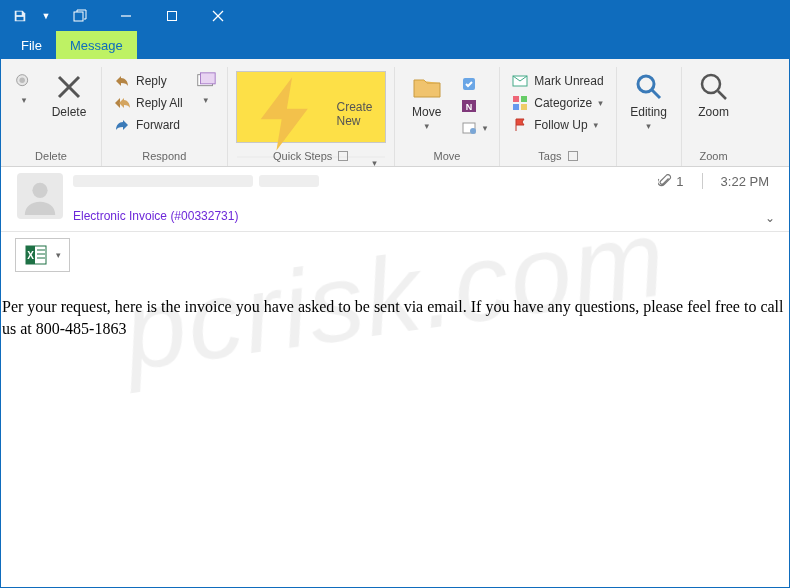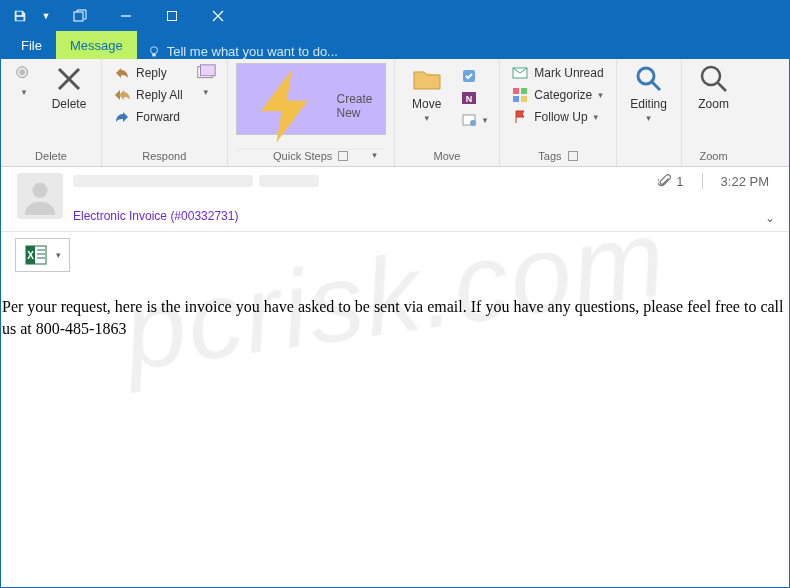--- a/index.html
+++ b/index.html
@@ -12,31 +12,31 @@
   .titlebar .win-controls { display: flex; }
   .titlebar .win-btn { width: 46px; height: 30px; display: flex; align-items: center; justify-content: center; cursor: pointer; }
   
   .tabs { background: #0f6cbd; height: 28px; display: flex; align-items: flex-end; padding-left: 6px; color: #fff; font-size: 13px; }
   .tab { height: 28px; padding: 0 14px; display: flex; align-items: center; cursor: pointer; }
   .tab.active { background: #bef264; color: #0f6cbd; }
   .tell-me { display: flex; align-items: center; gap: 6px; padding: 0 10px; color: #cfe6fb; font-size: 13px; }
   .bulb-icon { width: 14px; height: 14px; }
   
   .ribbon { background: #f3f3f3; height: 108px; display: flex; border-bottom: 1px solid #d4d4d4; }
-  .group { border-right: 1px solid #e1e1e1; padding: 4px 8px 2px 8px; display: flex; flex-direction: column; justify-content: space-between; }
+  .group { border-right: 1px solid #e1e1e1; padding: 4px 8px 2px 8px; display: flex; flex-direction: column; justify-content: space-between; margin-top: 8px; }
   .group-body { display: flex; gap: 6px; align-items: flex-start; }
   .group-label { text-align: center; font-size: 11px; color: #666; padding: 2px 0; display:flex; justify-content:center; align-items:center; gap:6px;}
   .group-label .launcher { width:10px; height:10px; border:1px solid #9a9a9a; display:inline-block;}
   .big-btn { width: 48px; display: flex; flex-direction: column; align-items: center; gap: 2px; cursor: pointer; font-size: 12px; color: #333; }
   .big-btn .icon32 { width: 32px; height: 32px; }
   .small-btn { display: flex; align-items: center; gap: 6px; cursor: pointer; font-size: 12px; color: #333; padding: 2px 4px; }
   .small-btn .icon16 { width: 16px; height: 16px; }
   .vstack { display: flex; flex-direction: column; gap: 2px; }
   .arrow-down { font-size: 9px; color: #666; }
-  .qs-box { width: 150px; height: 72px; border: 1px solid #c8c8c8; background: #c4b5fd; display:flex; flex-direction:column;}
+  .qs-box { width: 150px; height: 72px; border: 1px solid #c8c8c8; background: #fde047; display:flex; flex-direction:column;}
   .qs-item { flex:1; display:flex; align-items:center; gap:8px; padding: 0 8px; font-size:12px; color:#555; border-bottom:1px solid #eee;}
   .qs-item:last-child{border-bottom:none; justify-content:flex-end;}
   
   .msg-header { padding: 6px 16px 8px 16px; display: flex; gap: 10px; border-bottom: 1px solid #e5e5e5; background: #fff; position:relative;}
   .avatar { width: 46px; height: 46px; border-radius: 4px; background: #e9e9e9; display:flex; align-items:center; justify-content:center;}
   .avatar svg{width:38px;height:38px;}
   .hdr-lines { flex: 1; }
   .hdr-from { height: 16px; display:flex; gap:6px; align-items:center;}
   .blur { background: #eee; border-radius:3px; height:12px;}
   .subject { font-size: 12px; color: #6d28d9; margin-top: 20px; }
@@ -91,27 +91,20 @@
           <line x1="1" y1="1" x2="11" y2="11" stroke="#fff" stroke-width="1.2"></line>
           <line x1="11" y1="1" x2="1" y2="11" stroke="#fff" stroke-width="1.2"></line>
         </svg>
       </div>
   </div>
 </div>
 
 <div class="tabs">
   <div class="tab">File</div>
   <div class="tab active">Message</div>
-  <div class="tell-me">
-    <svg class="bulb-icon" viewBox="0 0 16 16">
-        <circle cx="8" cy="6" r="4" fill="none" stroke="#cfe6fb"></circle>
-        <rect x="6" y="10" width="4" height="3" fill="#cfe6fb"></rect>
-      </svg>
-    <span>Tell me what you want to do...</span>
-  </div>
 </div>
 
 <div class="ribbon">
 
   <div class="group">
     <div class="group-body">
       <div class="big-btn" style="width:30px">
         <svg class="icon32" style="width:22px;height:22px" viewBox="0 0 24 24">
             <circle cx="10" cy="10" r="6" fill="#e6e6e6" stroke="#999"></circle>
             <circle cx="10" cy="10" r="3" fill="#bbb"></circle>

